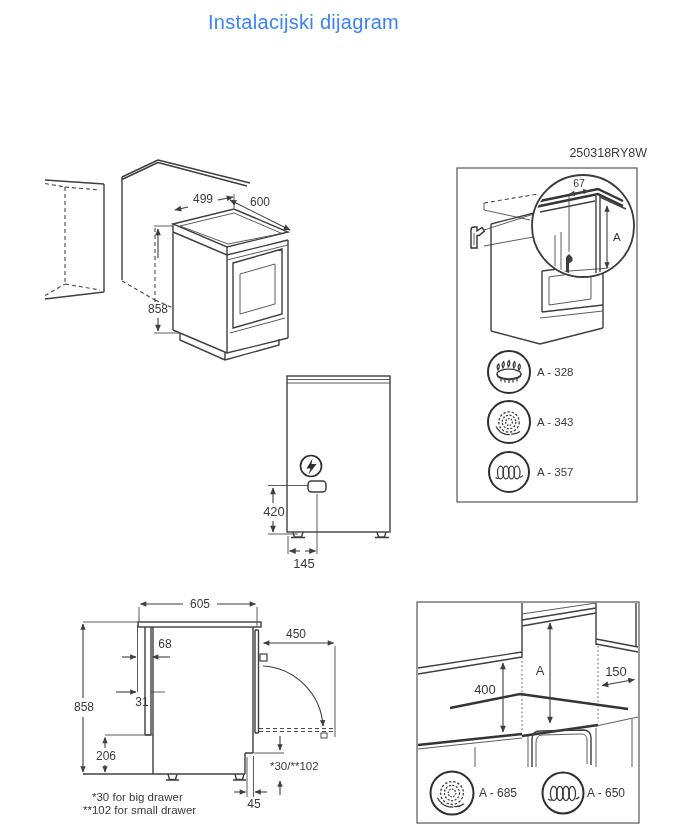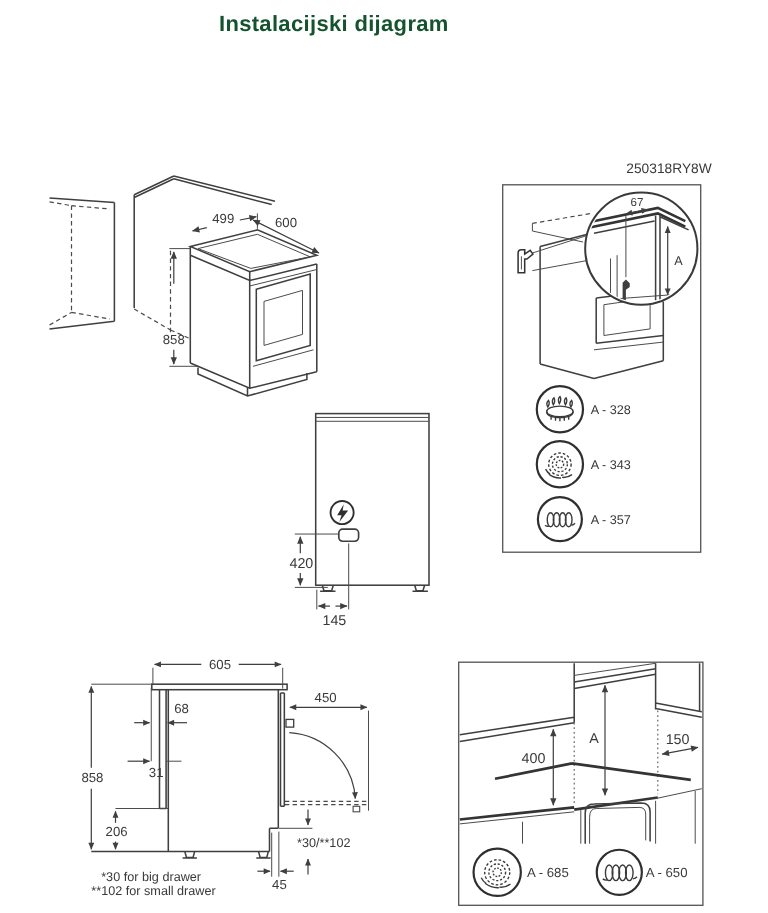--- a/index.html
+++ b/index.html
@@ -1,19 +1,19 @@
 <!DOCTYPE html>
 <html><head>
 <meta charset="utf-8">
 <style>
   html,body{margin:0;padding:0;background:#fff;}
   .page{position:relative;width:698px;height:830px;background:#ffffff;overflow:hidden;
         font-family:"Liberation Sans",sans-serif;}
   .title{position:absolute;left:0;top:11px;width:607px;text-align:center;
-         font-size:20px;font-weight:bold;letter-spacing:.3px;color:#14532d;}
+         font-size:20px;font-weight:normal;letter-spacing:.3px;color:#3b82f6;}
   svg{position:absolute;overflow:visible;}
   .ln{stroke:#3f3f3f;stroke-width:1.4;fill:none;}
   .thin{stroke:#4a4a4a;stroke-width:.9;fill:none;}
   .thick{stroke:#343434;stroke-width:2.4;fill:none;}
   .dash{stroke:#4a4a4a;stroke-width:1.1;fill:none;stroke-dasharray:4 3;}
   .dot{stroke:#5a5a5a;stroke-width:1;fill:none;stroke-dasharray:1.6 2.6;}
   .dim{stroke:#3f3f3f;stroke-width:1.1;fill:none;}
   .ic{stroke:#3a3a3a;stroke-width:1.25;fill:none;}
   text{font-family:"Liberation Sans",sans-serif;fill:#3a3a3a;font-size:12px;}
   .t13{font-size:13px;} .t11{font-size:11.5px;} .t10{font-size:10.5px;} .t12{font-size:12.5px;}

